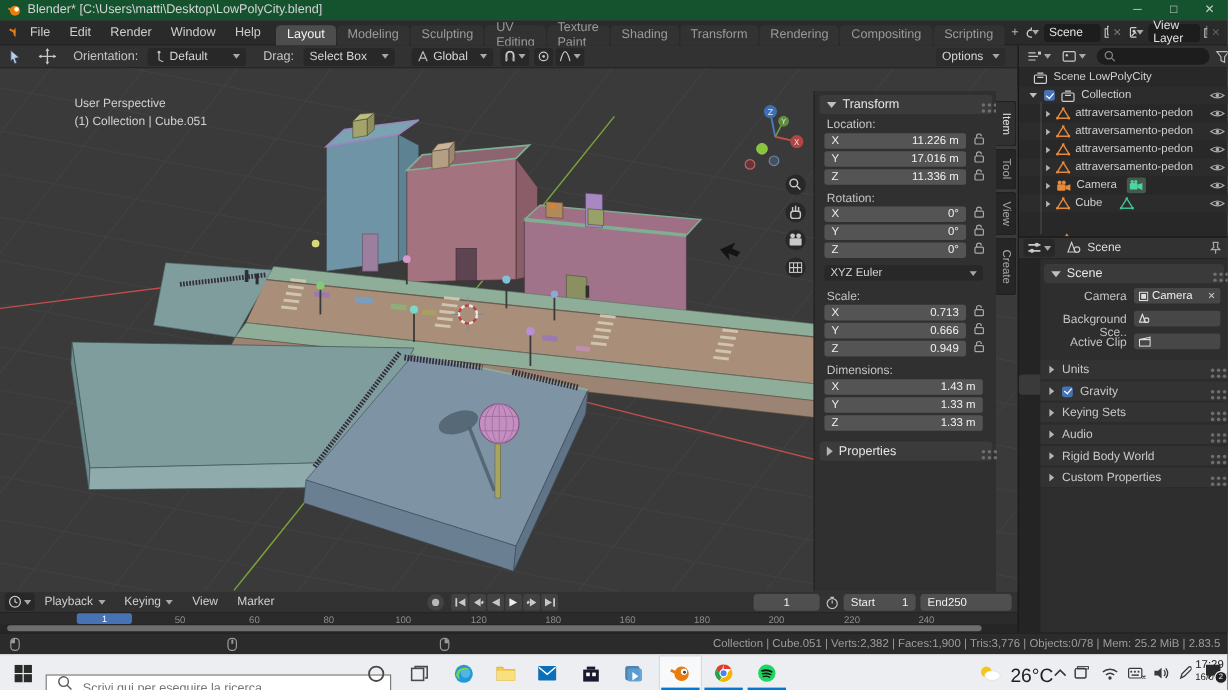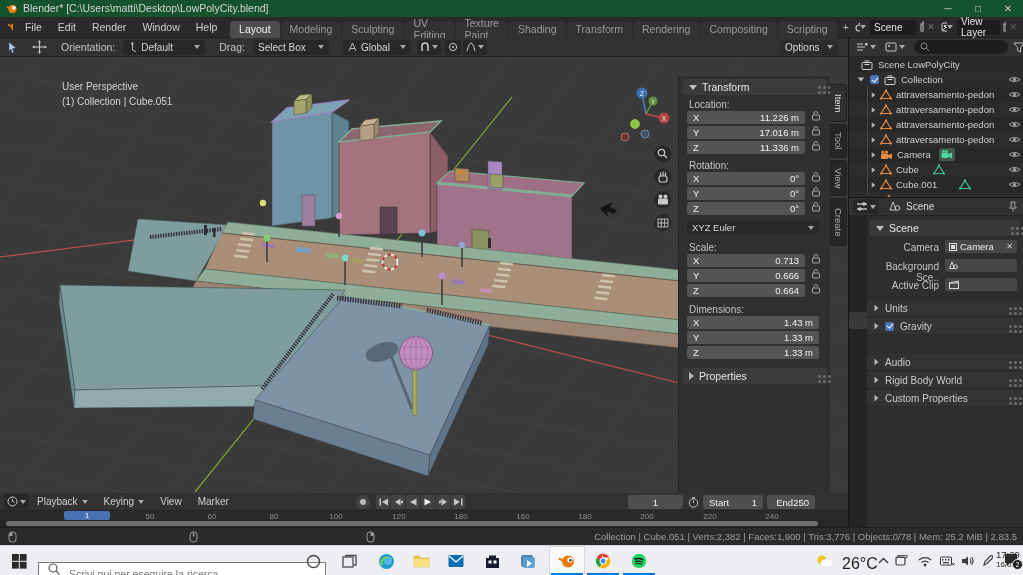--- a/index.html
+++ b/index.html
@@ -542,21 +542,21 @@
     <div class="nrow" style="top:178px">
         <span>X</span>
         <span>0.713</span>
       </div>
     <div class="nrow" style="top:193px">
         <span>Y</span>
         <span>0.666</span>
       </div>
     <div class="nrow" style="top:208px">
         <span>Z</span>
-        <span>0.664</span>
+        <span>0.949</span>
       </div>
     <span class="sec-lbl" style="top:228px">Dimensions:</span>
     <div class="nrow wide" style="top:240px">
         <span>X</span>
         <span>1.43 m</span>
       </div>
     <div class="nrow wide" style="top:255px">
         <span>Y</span>
         <span>1.33 m</span>
       </div>
@@ -676,21 +676,21 @@
       <div class="tfield" style="left:628px;width:55px;justify-content:center">1</div>
       <svg class="abs" style="left:688px;top:4px" width="11" height="11">
           <circle cx="5.5" cy="6" r="4.2" fill="none" stroke="#c0c0c0"></circle>
           <line x1="5.5" y1="6" x2="5.5" y2="3.5" stroke="#c0c0c0"></line>
           <line x1="4" y1="0.8" x2="7" y2="0.8" stroke="#c0c0c0" stroke-width="1.4"></line>
         </svg>
       <div class="tfield" style="left:703px;width:60px;justify-content:space-between">
         <span>Start</span>
           <span>1</span>
       </div>
-      <div class="tfield" style="left:767px;width:48px;justify-content:flex-end">
+      <div class="tfield" style="left:767px;width:76px;justify-content:flex-start">
         <span>End</span>
           <span>250</span>
       </div>
     </div>
 
     <div class="abs" style="left:0;top:18px;width:848px;height:9px;background:#2b2b2b">
       <span class="tick" style="left:73px">20</span>
         <span class="tick" style="left:135px">50</span>
       <span class="tick" style="left:197px">60</span>
         <span class="tick" style="left:259px">80</span>
@@ -857,40 +857,20 @@
             <polygon points="6,1.5 11,9.5 1,9.5" fill="none" stroke="#3fbf8f" stroke-width="1.2"></polygon>
             <rect x="5" y="0.5" width="2" height="2" fill="#3fbf8f"></rect>
             <rect x="0.2" y="8.5" width="2" height="2" fill="#3fbf8f"></rect>
             <rect x="9.8" y="8.5" width="2" height="2" fill="#3fbf8f"></rect>
           </svg>
         <svg class="eye" width="13" height="9">
             <path d="M1,4.5 Q6.5,0.5 12,4.5 Q6.5,8.5 1,4.5 Z" fill="none" stroke="#ababab"></path>
             <circle cx="6.5" cy="4.5" r="1.5" fill="#ababab"></circle>
           </svg>
       </div>
-      <div class="ol-row" style="top:120px">
-        <span class="tri-r" style="margin-left:22px;transform:scale(0.7)"></span>
-        <svg style="margin-left:4px" width="12" height="11">
-            <polygon points="6,1.5 11,9.5 1,9.5" fill="none" stroke="#e8883a" stroke-width="1.2"></polygon>
-            <rect x="5" y="0.5" width="2" height="2" fill="#e8883a"></rect>
-            <rect x="0.2" y="8.5" width="2" height="2" fill="#e8883a"></rect>
-            <rect x="9.8" y="8.5" width="2" height="2" fill="#e8883a"></rect>
-          </svg>
-        <span style="margin-left:4px">Cube.001</span>
-        <svg style="margin-left:22px" width="12" height="11">
-            <polygon points="6,1.5 11,9.5 1,9.5" fill="none" stroke="#3fbf8f" stroke-width="1.2"></polygon>
-            <rect x="5" y="0.5" width="2" height="2" fill="#3fbf8f"></rect>
-            <rect x="0.2" y="8.5" width="2" height="2" fill="#3fbf8f"></rect>
-            <rect x="9.8" y="8.5" width="2" height="2" fill="#3fbf8f"></rect>
-          </svg>
-        <svg class="eye" width="13" height="9">
-            <path d="M1,4.5 Q6.5,0.5 12,4.5 Q6.5,8.5 1,4.5 Z" fill="none" stroke="#ababab"></path>
-            <circle cx="6.5" cy="4.5" r="1.5" fill="#ababab"></circle>
-          </svg>
-      </div>
       <div class="ol-row" style="top:135px">
         <svg style="margin-left:34px" width="12" height="11">
             <polygon points="6,1.5 11,9.5 1,9.5" fill="none" stroke="#e8883a" stroke-width="1.2"></polygon>
           </svg>
       </div>
 
       <div class="abs" style="left:18px;top:28px;width:1px;height:110px;background:#4a4a4a"></div>
     </div>
 
     <div class="abs hdr flex" style="left:0;top:159px;width:175px;height:19px;border-top:1px solid #161616">
@@ -950,20 +930,25 @@
           <span class="tri-r" style="transform:scale(0.8)"></span>
           <span style="flex:1">Units</span>
           <span class="dots" style="margin-right:12px"></span>
         </div>
       <div class="prop-row" style="top:102px">
           <span class="tri-r" style="transform:scale(0.8)"></span>
           <div class="checkbox"></div>
           <span style="flex:1">Gravity</span>
           <span class="dots" style="margin-right:12px"></span>
         </div>
+      <div class="prop-row" style="top:120px">
+          <span class="tri-r" style="transform:scale(0.8)"></span>
+          <span style="flex:1">Keying Sets</span>
+          <span class="dots" style="margin-right:12px"></span>
+        </div>
       <div class="prop-row" style="top:156px">
           <span class="tri-r" style="transform:scale(0.8)"></span>
           <span style="flex:1">Rigid Body World</span>
           <span class="dots" style="margin-right:12px"></span>
         </div>
       <div class="prop-row" style="top:138px">
           <span class="tri-r" style="transform:scale(0.8)"></span>
           <span style="flex:1">Audio</span>
           <span class="dots" style="margin-right:12px"></span>
         </div>

